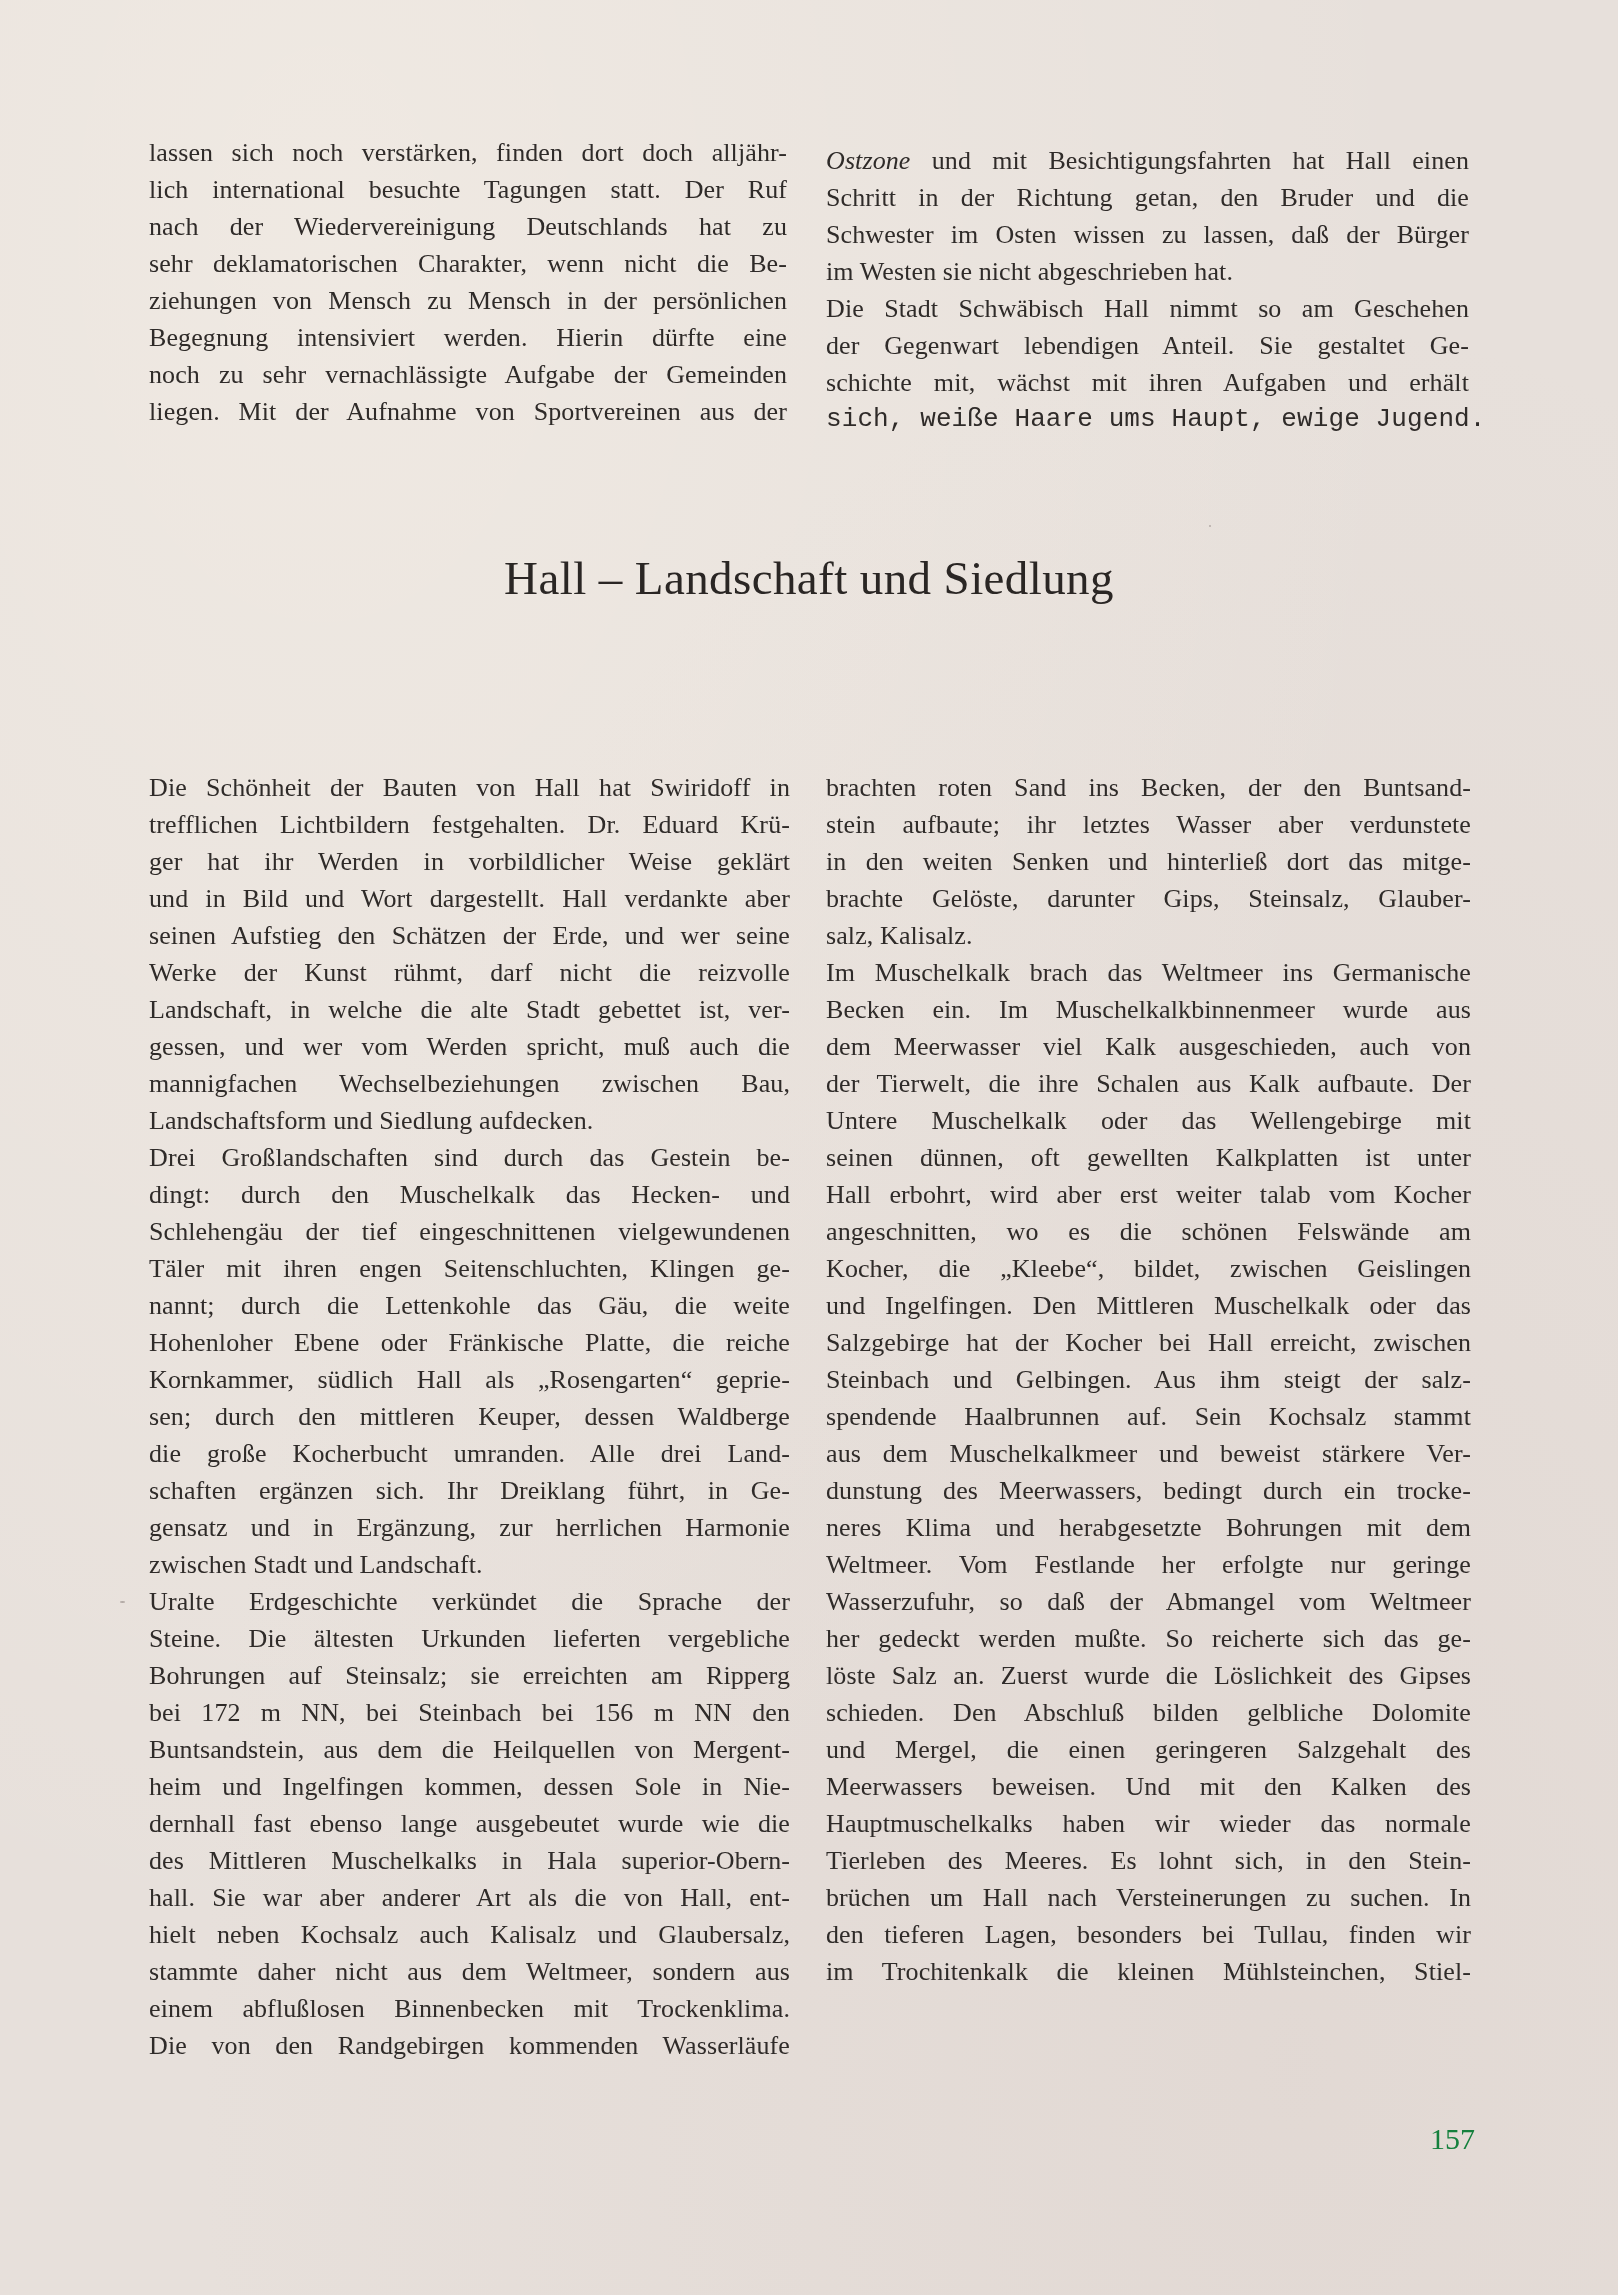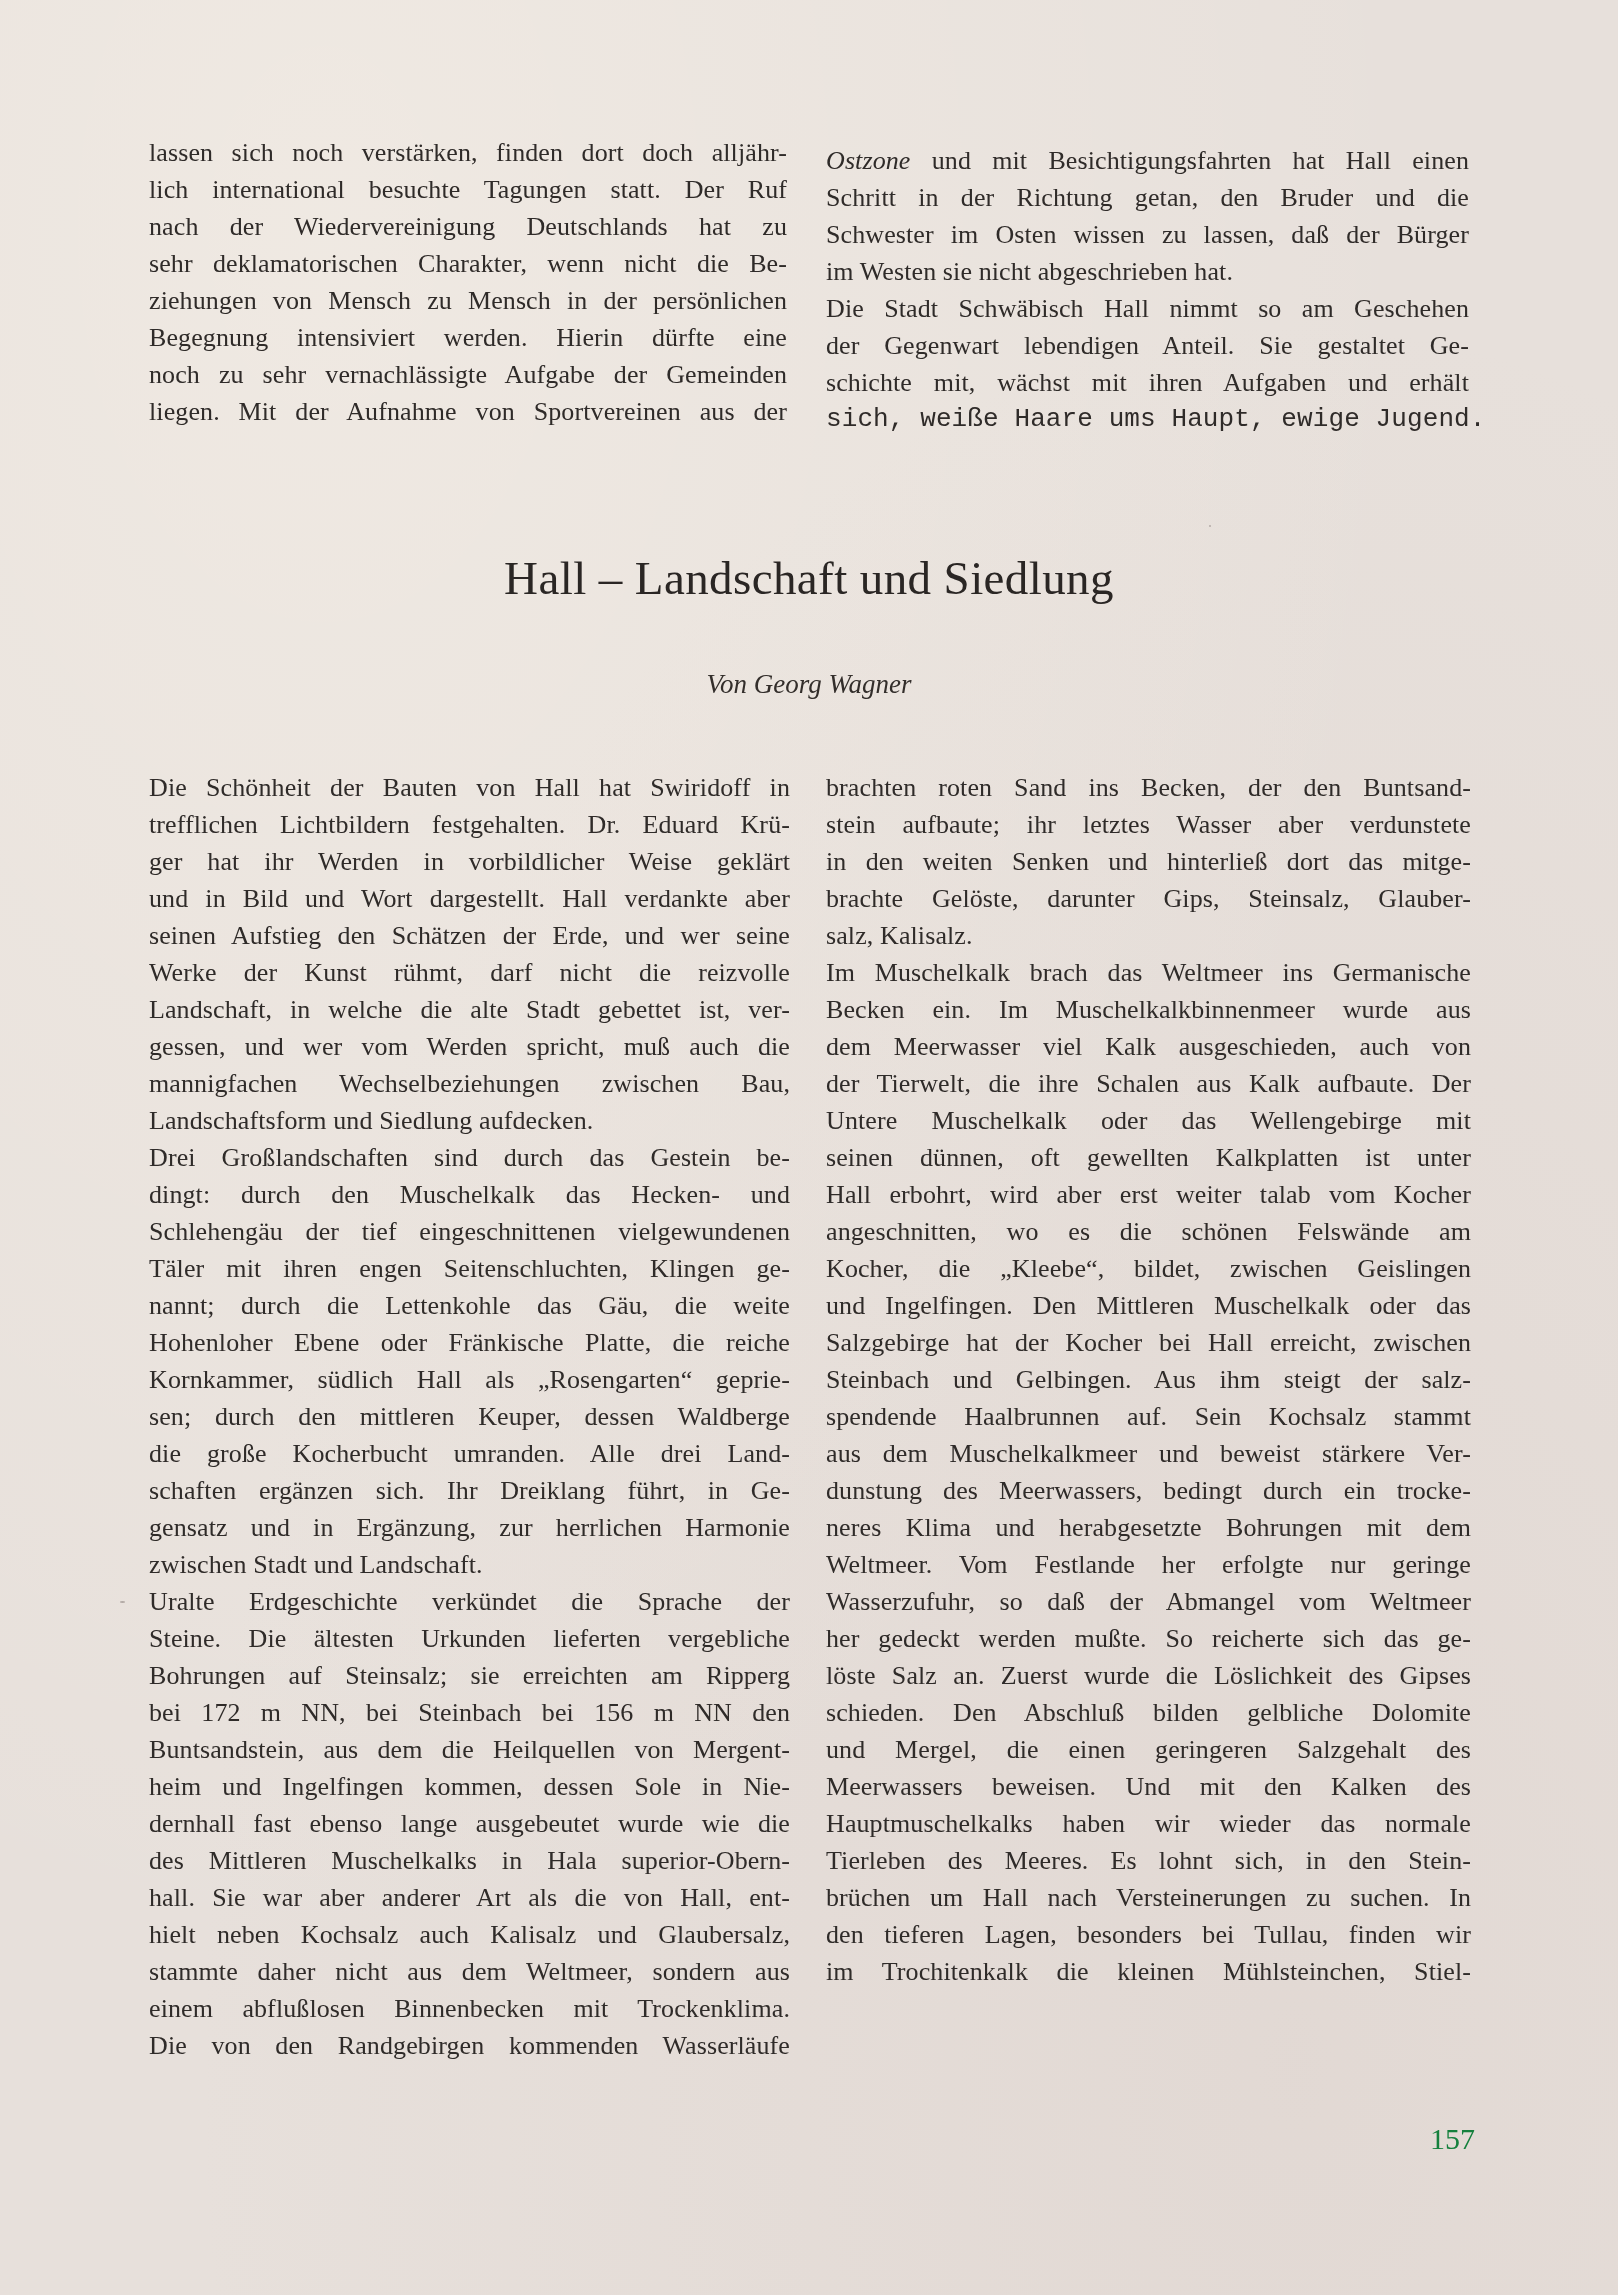--- a/index.html
+++ b/index.html
@@ -110,21 +110,20 @@
     <span class="line">Schritt in der Richtung getan, den Bruder und die</span>
     <span class="line">Schwester im Osten wissen zu lassen, daß der Bürger</span>
     <span class="line para-end">im Westen sie nicht abgeschrieben hat.</span>
     <span class="line">Die Stadt Schwäbisch Hall nimmt so am Geschehen</span>
     <span class="line">der Gegenwart lebendigen Anteil. Sie gestaltet Ge-</span>
     <span class="line">schichte mit, wächst mit ihren Aufgaben und erhält</span>
     <span class="line last">sich, weiße Haare ums Haupt, ewige Jugend.</span>
   </div>
 
   <div id="article-title">Hall – Landschaft und Siedlung</div>
-  <div id="article-byline">Von Georg Wagner</div>
 
   <div class="col" id="body-left">
       <span class="line">Die Schönheit der Bauten von Hall hat Swiridoff in</span>
       <span class="line">trefflichen Lichtbildern festgehalten. Dr. Eduard Krü-</span>
       <span class="line">ger hat ihr Werden in vorbildlicher Weise geklärt</span>
       <span class="line">und in Bild und Wort dargestellt. Hall verdankte aber</span>
       <span class="line">seinen Aufstieg den Schätzen der Erde, und wer seine</span>
       <span class="line">Werke der Kunst rühmt, darf nicht die reizvolle</span>
       <span class="line">Landschaft, in welche die alte Stadt gebettet ist, ver-</span>
       <span class="line">gessen, und wer vom Werden spricht, muß auch die</span>

